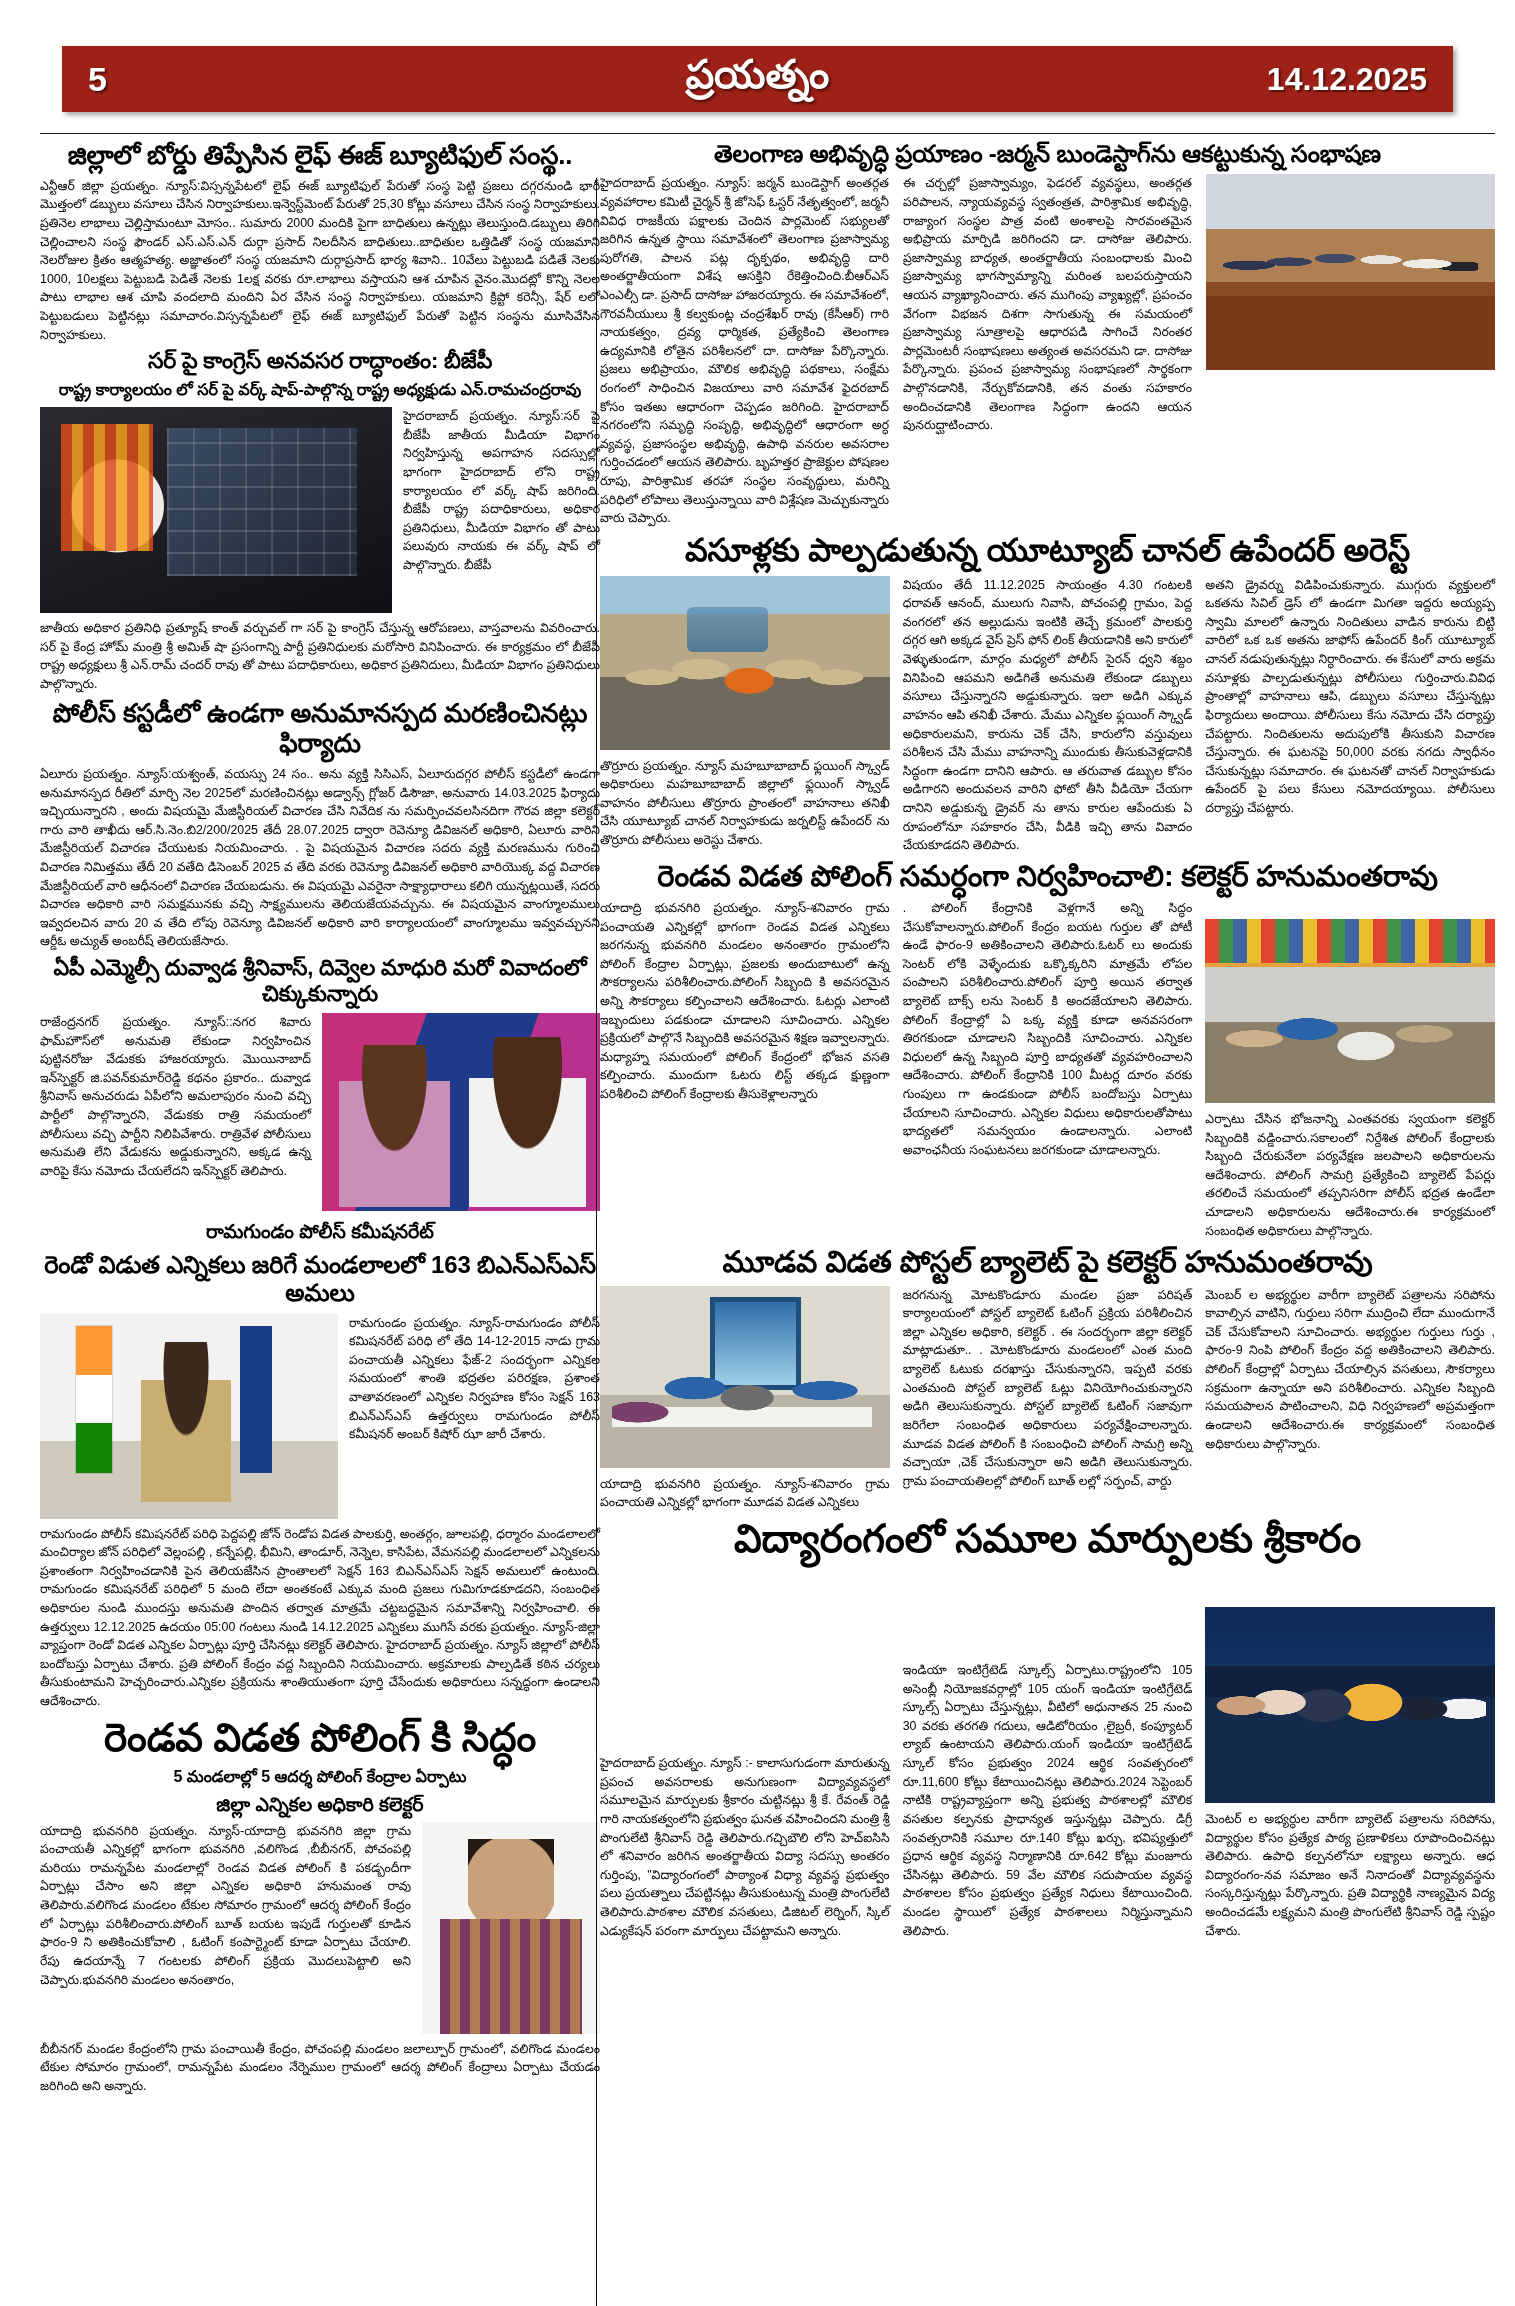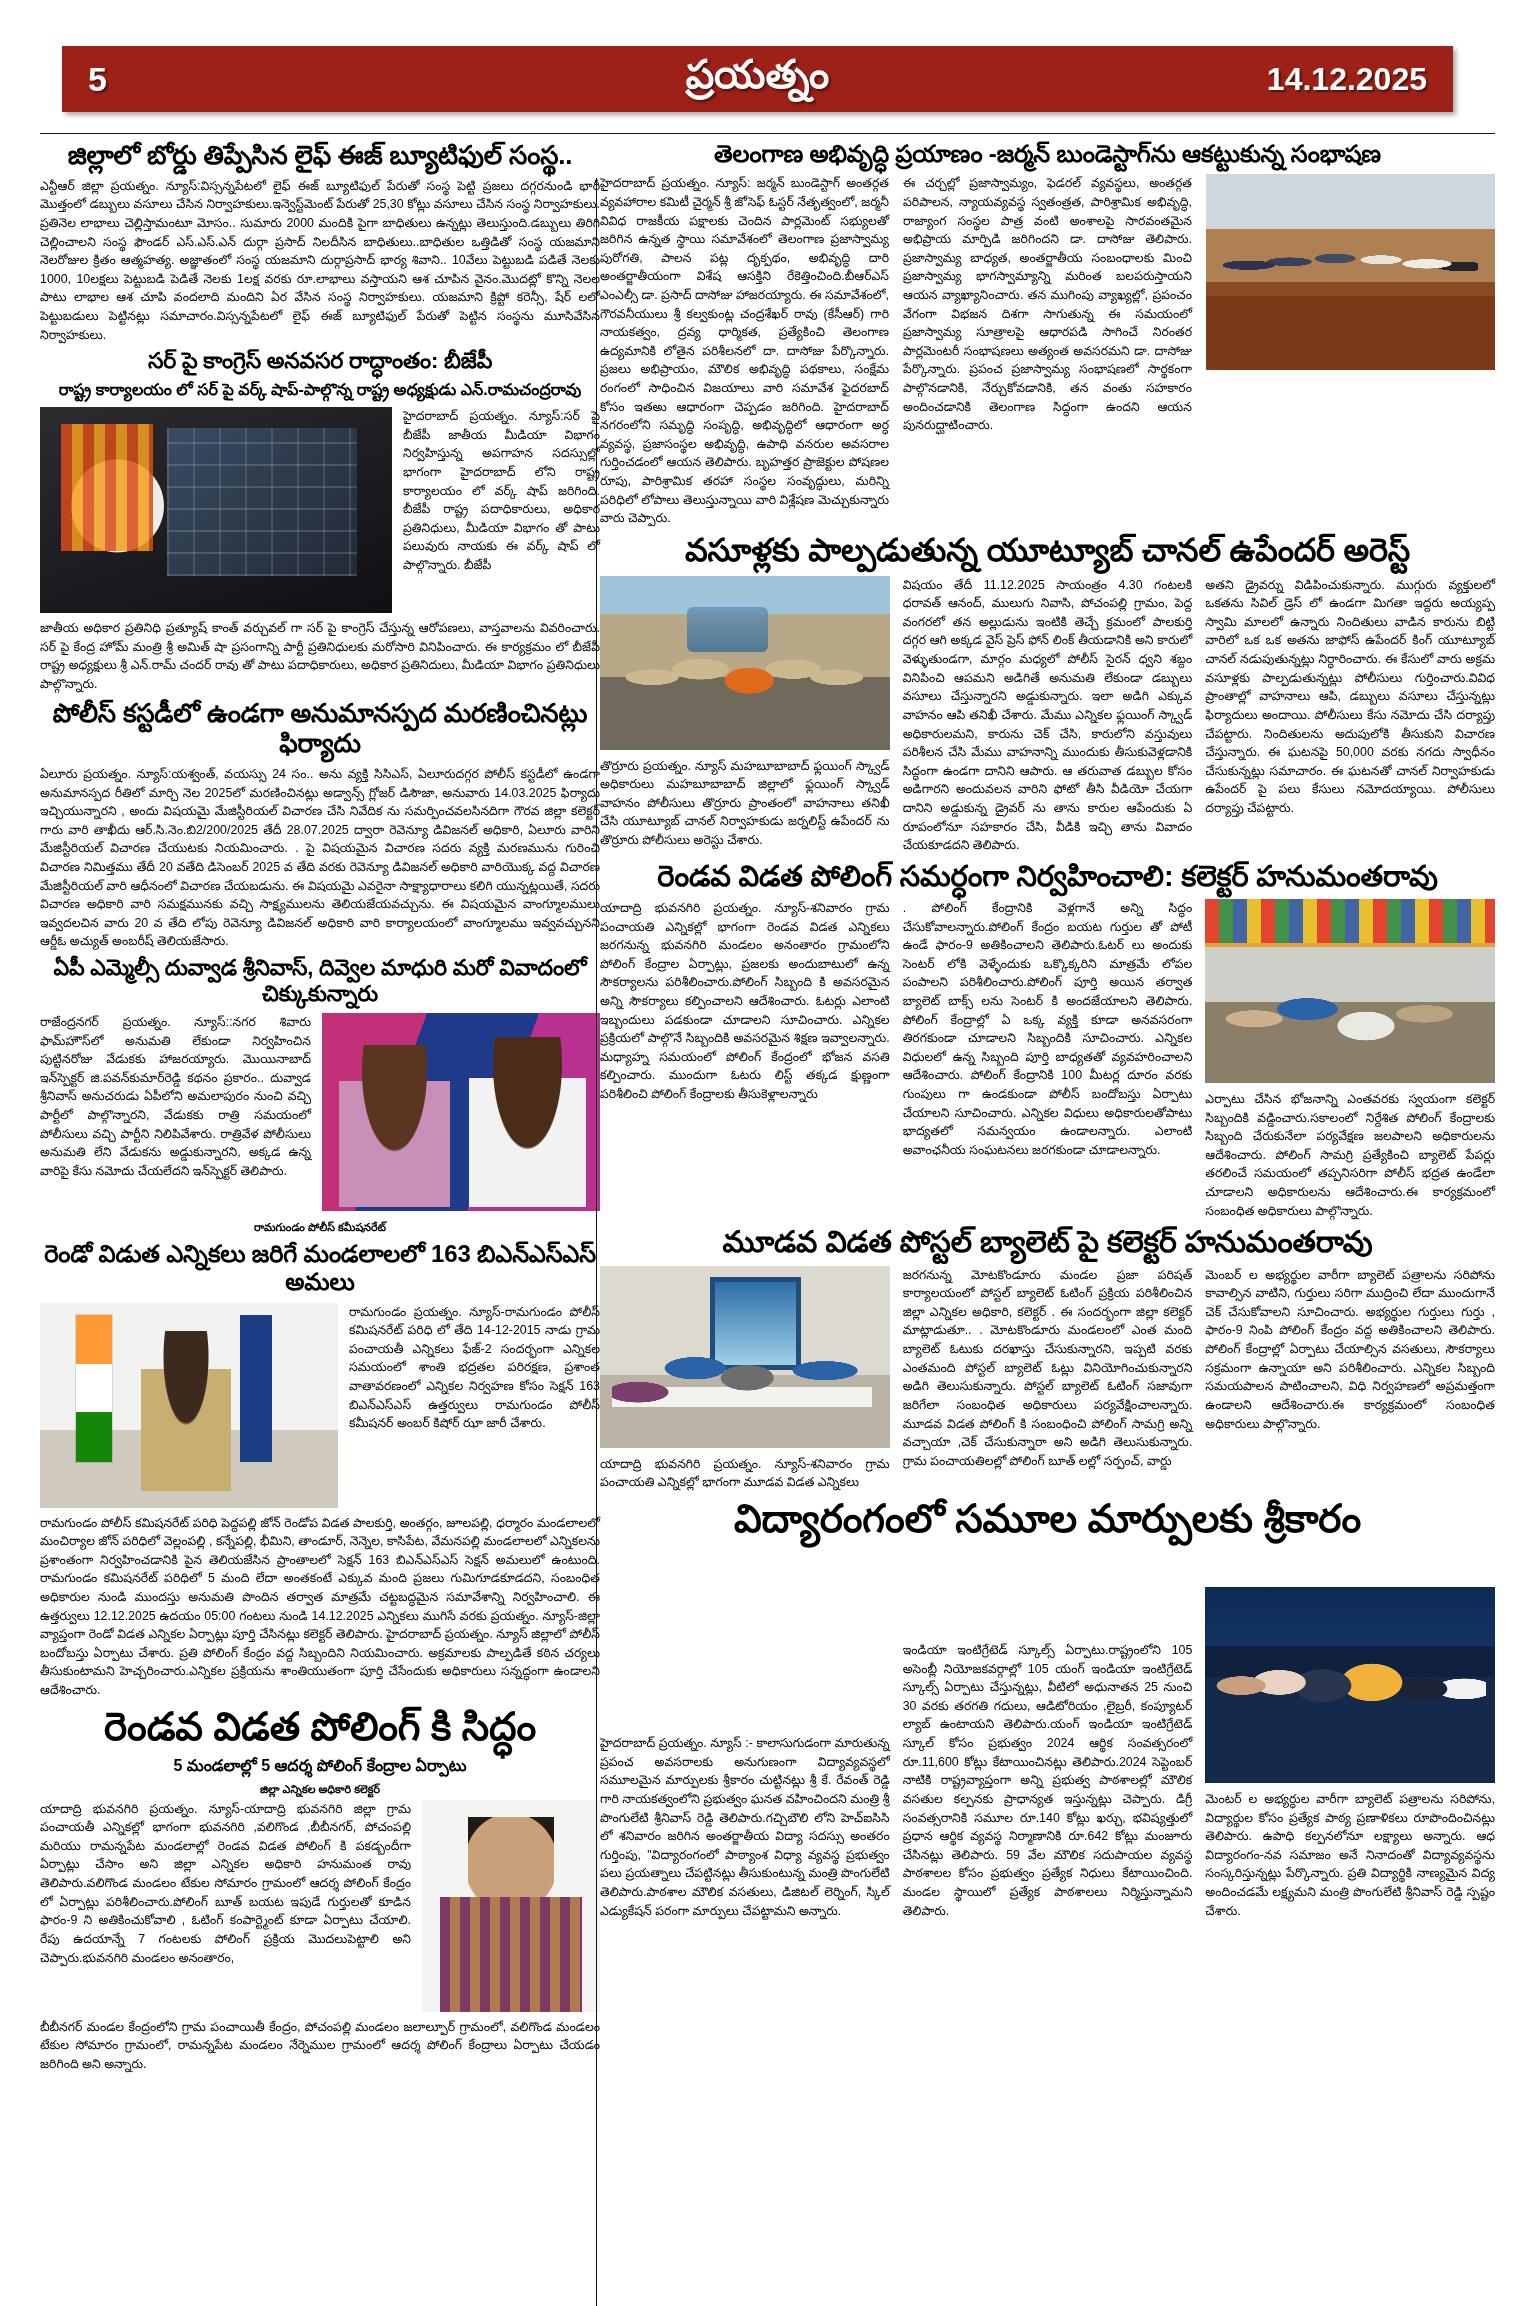--- a/index.html
+++ b/index.html
@@ -51,21 +51,21 @@
     font-size:26px; font-weight:bold; line-height:1.18;
     margin:4px 0 6px; text-align:center; letter-spacing:-.2px;
   }
   h1.hl.big   { font-size:22px; }
   h1.hl.xbig  { font-size:39px; }
   h2.sub {
     font-size:16px; font-weight:bold; text-align:center;
     margin:2px 0 7px; line-height:1.25;
   }
   h3.kicker {
-    font-size:11px; font-weight:bold; text-align:center; margin:0 0 2px;
+    font-size:19px; font-weight:bold; text-align:center; margin:0 0 2px;
   }
 
   
   .body { font-size:12.4px; line-height:1.5; text-align:justify; }
 
   
   .photo { position:relative; overflow:hidden; background:#d8d8d8; }
 
   .ph-wrap-r { float:right; margin:0 0 6px 11px; }
   .ph-wrap-l { float:left;  margin:0 11px 6px 0; }
@@ -318,21 +318,21 @@
           <div class="body" style="flex:1 1 0;">విషయం తేదీ 11.12.2025 సాయంత్రం 4.30 గంటలకి ధరావత్ ఆనంద్, ములుగు నివాసి, పోచంపల్లి గ్రామం, పెద్ద వంగరలో తన అల్లుడును ఇంటికి తెచ్చే క్రమంలో పాలకుర్తి దగ్గర ఆగి అక్కడ వైస్ ప్రెస్ ఫోన్ లింక్ తీయడానికి అని కారులో వెళ్ళుతుండగా, మార్గం మధ్యలో పోలీస్ సైరన్ ధ్వని శబ్దం వినిపించి ఆపమని అడిగితే అనుమతి లేకుండా డబ్బులు వసూలు చేస్తున్నారని అడ్డుకున్నారు. ఇలా అడిగి ఎక్కువ వాహనం ఆపి తనిఖీ చేశారు. మేము ఎన్నికల ఫ్లయింగ్ స్క్వాడ్ అధికారులమని, కారును చెక్ చేసి, కారులోని వస్తువులు పరిశీలన చేసి మేము వాహనాన్ని ముందుకు తీసుకువెళ్లడానికి సిద్ధంగా ఉండగా దానిని ఆపారు. ఆ తరువాత డబ్బుల కోసం అడిగారని అందువలన వారిని ఫోటో తీసి వీడియో చేయగా దానిని అడ్డుకున్న డ్రైవర్ ను తాను కారుల ఆపేందుకు ఏ రూపంలోనూ సహకారం చేసి, వీడికి ఇచ్చి తాను వివాదం చేయకూడదని తెలిపారు.</div>
           <div class="body" style="flex:1 1 0;">అతని డ్రైవర్ను విడిపించుకున్నారు. ముగ్గురు వ్యక్తులలో ఒకతను సివిల్ డ్రెస్ లో ఉండగా మిగతా ఇద్దరు అయ్యప్ప స్వామి మాలలో ఉన్నారు నిందితులు వాడిన కారును బిట్టి వారిలో ఒక ఒక అతను జాఫోస్ ఉపేందర్ కింగ్ యూట్యూబ్ చానల్ నడుపుతున్నట్లు నిర్ధారించారు. ఈ కేసులో వారు అక్రమ వసూళ్లకు పాల్పడుతున్నట్లు పోలీసులు గుర్తించారు.వివిధ ప్రాంతాల్లో వాహనాలు ఆపి, డబ్బులు వసూలు చేస్తున్నట్లు ఫిర్యాదులు అందాయి. పోలీసులు కేసు నమోదు చేసి దర్యాప్తు చేపట్టారు. నిందితులను అదుపులోకి తీసుకుని విచారణ చేస్తున్నారు. ఈ ఘటనపై 50,000 వరకు నగదు స్వాధీనం చేసుకున్నట్లు సమాచారం. ఈ ఘటనతో చానల్ నిర్వాహకుడు ఉపేందర్ పై పలు కేసులు నమోదయ్యాయి. పోలీసులు దర్యాప్తు చేపట్టారు.</div>
         </div>
       </div>
 
       <div class="sec">
         <h1 class="hl" style="font-size:29px;">రెండవ విడత పోలింగ్ సమర్ధంగా నిర్వహించాలి: కలెక్టర్ హనుమంతరావు</h1>
         <div style="display:flex; gap:13px; align-items:flex-start;">
           <div class="body" style="flex:1 1 0;">యాదాద్రి భువనగిరి ప్రయత్నం. న్యూస్-శనివారం గ్రామ పంచాయతి ఎన్నికల్లో భాగంగా రెండవ విడత ఎన్నికలు జరగనున్న భువనగిరి మండలం అనంతారం గ్రామంలోని పోలింగ్ కేంద్రాల ఏర్పాట్లు, ప్రజలకు అందుబాటులో ఉన్న సౌకర్యాలను పరిశీలించారు.పోలింగ్ సిబ్బంది కి అవసరమైన అన్ని సౌకర్యాలు కల్పించాలని ఆదేశించారు. ఓటర్లు ఎలాంటి ఇబ్బందులు పడకుండా చూడాలని సూచించారు. ఎన్నికల ప్రక్రియలో పాల్గొనే సిబ్బందికి అవసరమైన శిక్షణ ఇవ్వాలన్నారు. మధ్యాహ్న సమయంలో పోలింగ్ కేంద్రంలో భోజన వసతి కల్పించారు. ముందుగా ఓటరు లిస్ట్ తక్కడ క్షుణ్ణంగా పరిశీలించి పోలింగ్ కేంద్రాలకు తీసుకెళ్లాలన్నారు</div>
           <div class="body" style="flex:1 1 0;">. పోలింగ్ కేంద్రానికి వెళ్లగానే అన్ని సిద్ధం చేసుకోవాలన్నారు.పోలింగ్ కేంద్రం బయట గుర్తుల తో పోటీ ఉండే ఫారం-9 అతికించాలని తెలిపారు.ఓటర్ లు అందుకు సెంటర్ లోకి వెళ్ళేందుకు ఒక్కొక్కరిని మాత్రమే లోపల పంపాలని పరిశీలించారు.పోలింగ్ పూర్తి అయిన తర్వాత బ్యాలెట్ బాక్స్ లను సెంటర్ కి అందజేయాలని తెలిపారు. పోలింగ్ కేంద్రాల్లో ఏ ఒక్క వ్యక్తి కూడా అనవసరంగా తిరగకుండా చూడాలని సిబ్బందికి సూచించారు. ఎన్నికల విధులలో ఉన్న సిబ్బంది పూర్తి బాధ్యతతో వ్యవహరించాలని ఆదేశించారు. పోలింగ్ కేంద్రానికి 100 మీటర్ల దూరం వరకు గుంపులు గా ఉండకుండా పోలీస్ బందోబస్తు ఏర్పాటు చేయాలని సూచించారు. ఎన్నికల విధులు అధికారులతోపాటు భాద్యతలో సమన్వయం ఉండాలన్నారు. ఎలాంటి అవాంఛనీయ సంఘటనలు జరగకుండా చూడాలన్నారు.</div>
-          <div style="flex:1 1 0;">
+          <div style="flex:1 1 0;margin-top:20px;">
             <div class="photo p-food" style="width:100%;height:184px;margin-bottom:7px;"></div>
             <div class="body">ఎర్పాటు చేసిన భోజనాన్ని ఎంతవరకు స్వయంగా కలెక్టర్ సిబ్బందికి వడ్డించారు.సకాలంలో నిర్దేశిత పోలింగ్ కేంద్రాలకు సిబ్బంది చేరుకునేలా పర్యవేక్షణ జలపాలని అధికారులను ఆదేశించారు. పోలింగ్ సామగ్రి ప్రత్యేకించి బ్యాలెట్ పేపర్లు తరలించే సమయంలో తప్పనిసరిగా పోలీస్ భద్రత ఉండేలా చూడాలని అధికారులను ఆదేశించారు.ఈ కార్యక్రమంలో సంబంధిత అధికారులు పాల్గొన్నారు.</div>
           </div>
         </div>
       </div>
 
       <div class="sec">
         <h1 class="hl" style="font-size:30px;">మూడవ విడత పోస్టల్ బ్యాలెట్ పై కలెక్టర్ హనుమంతరావు</h1>
         <div style="display:flex; gap:13px; align-items:flex-start;">
           <div style="flex:1 1 0;">

